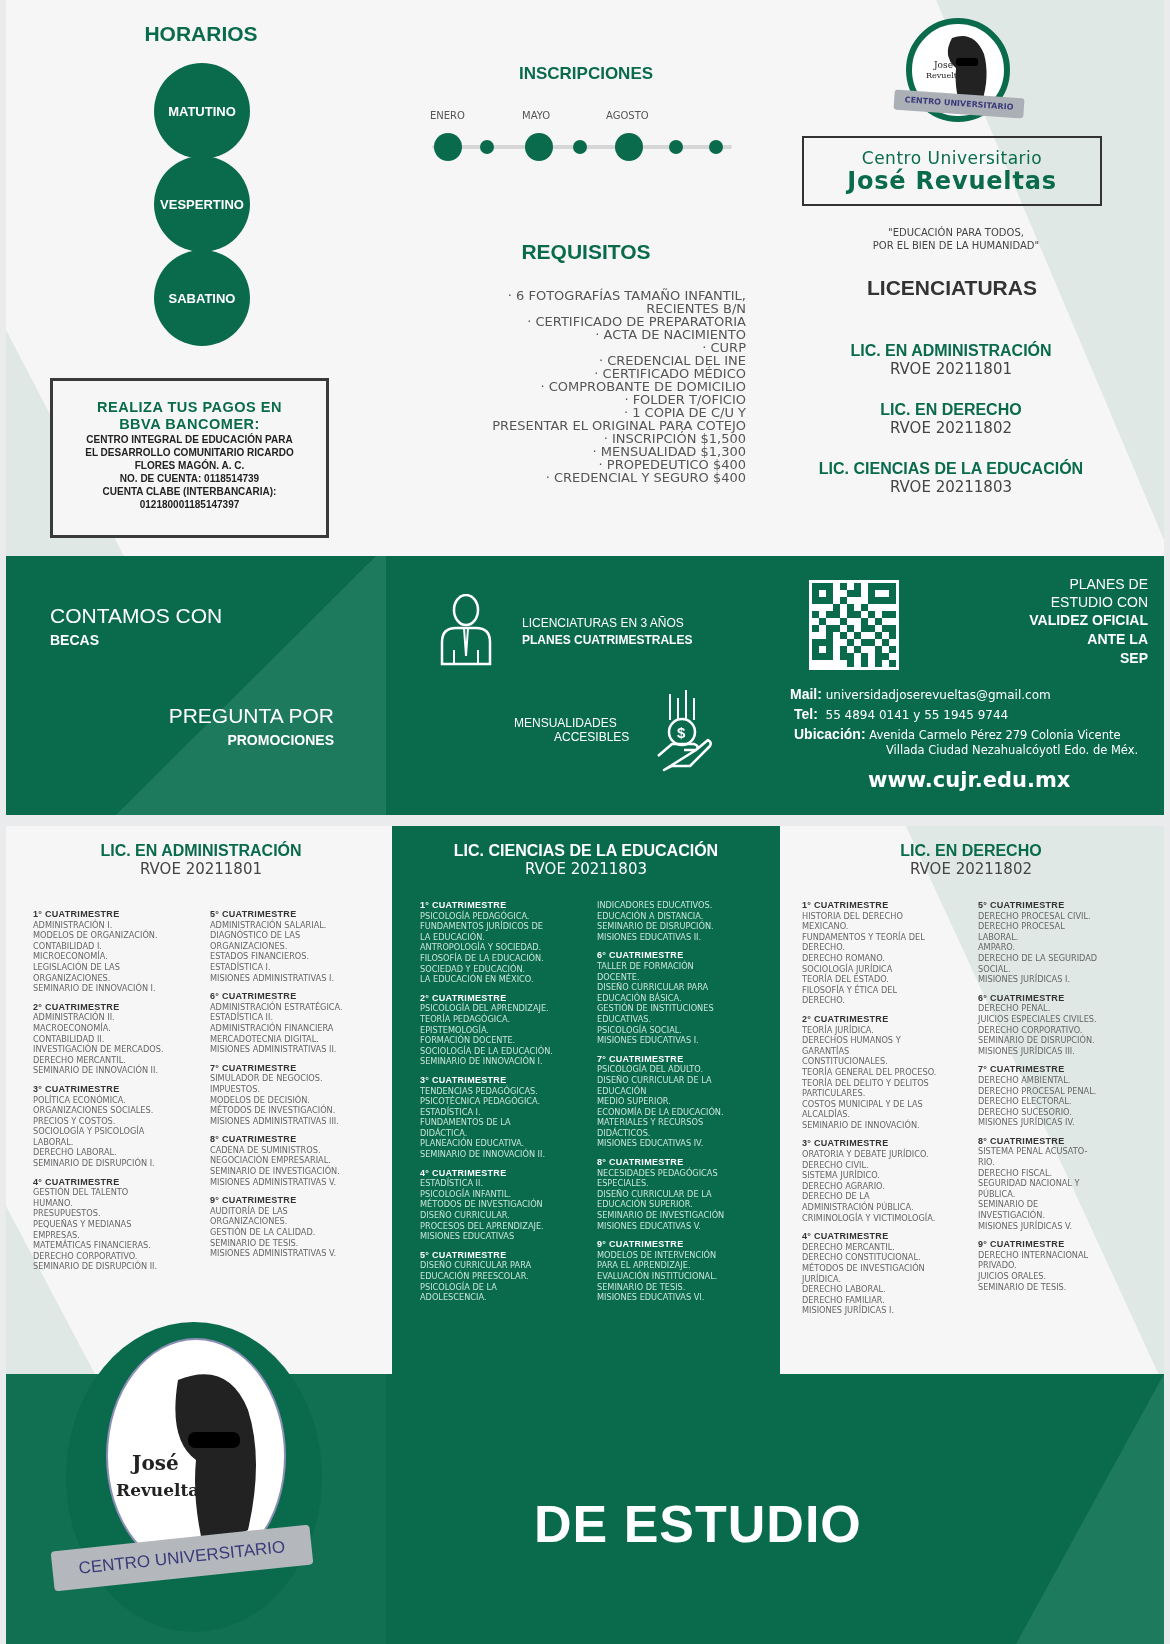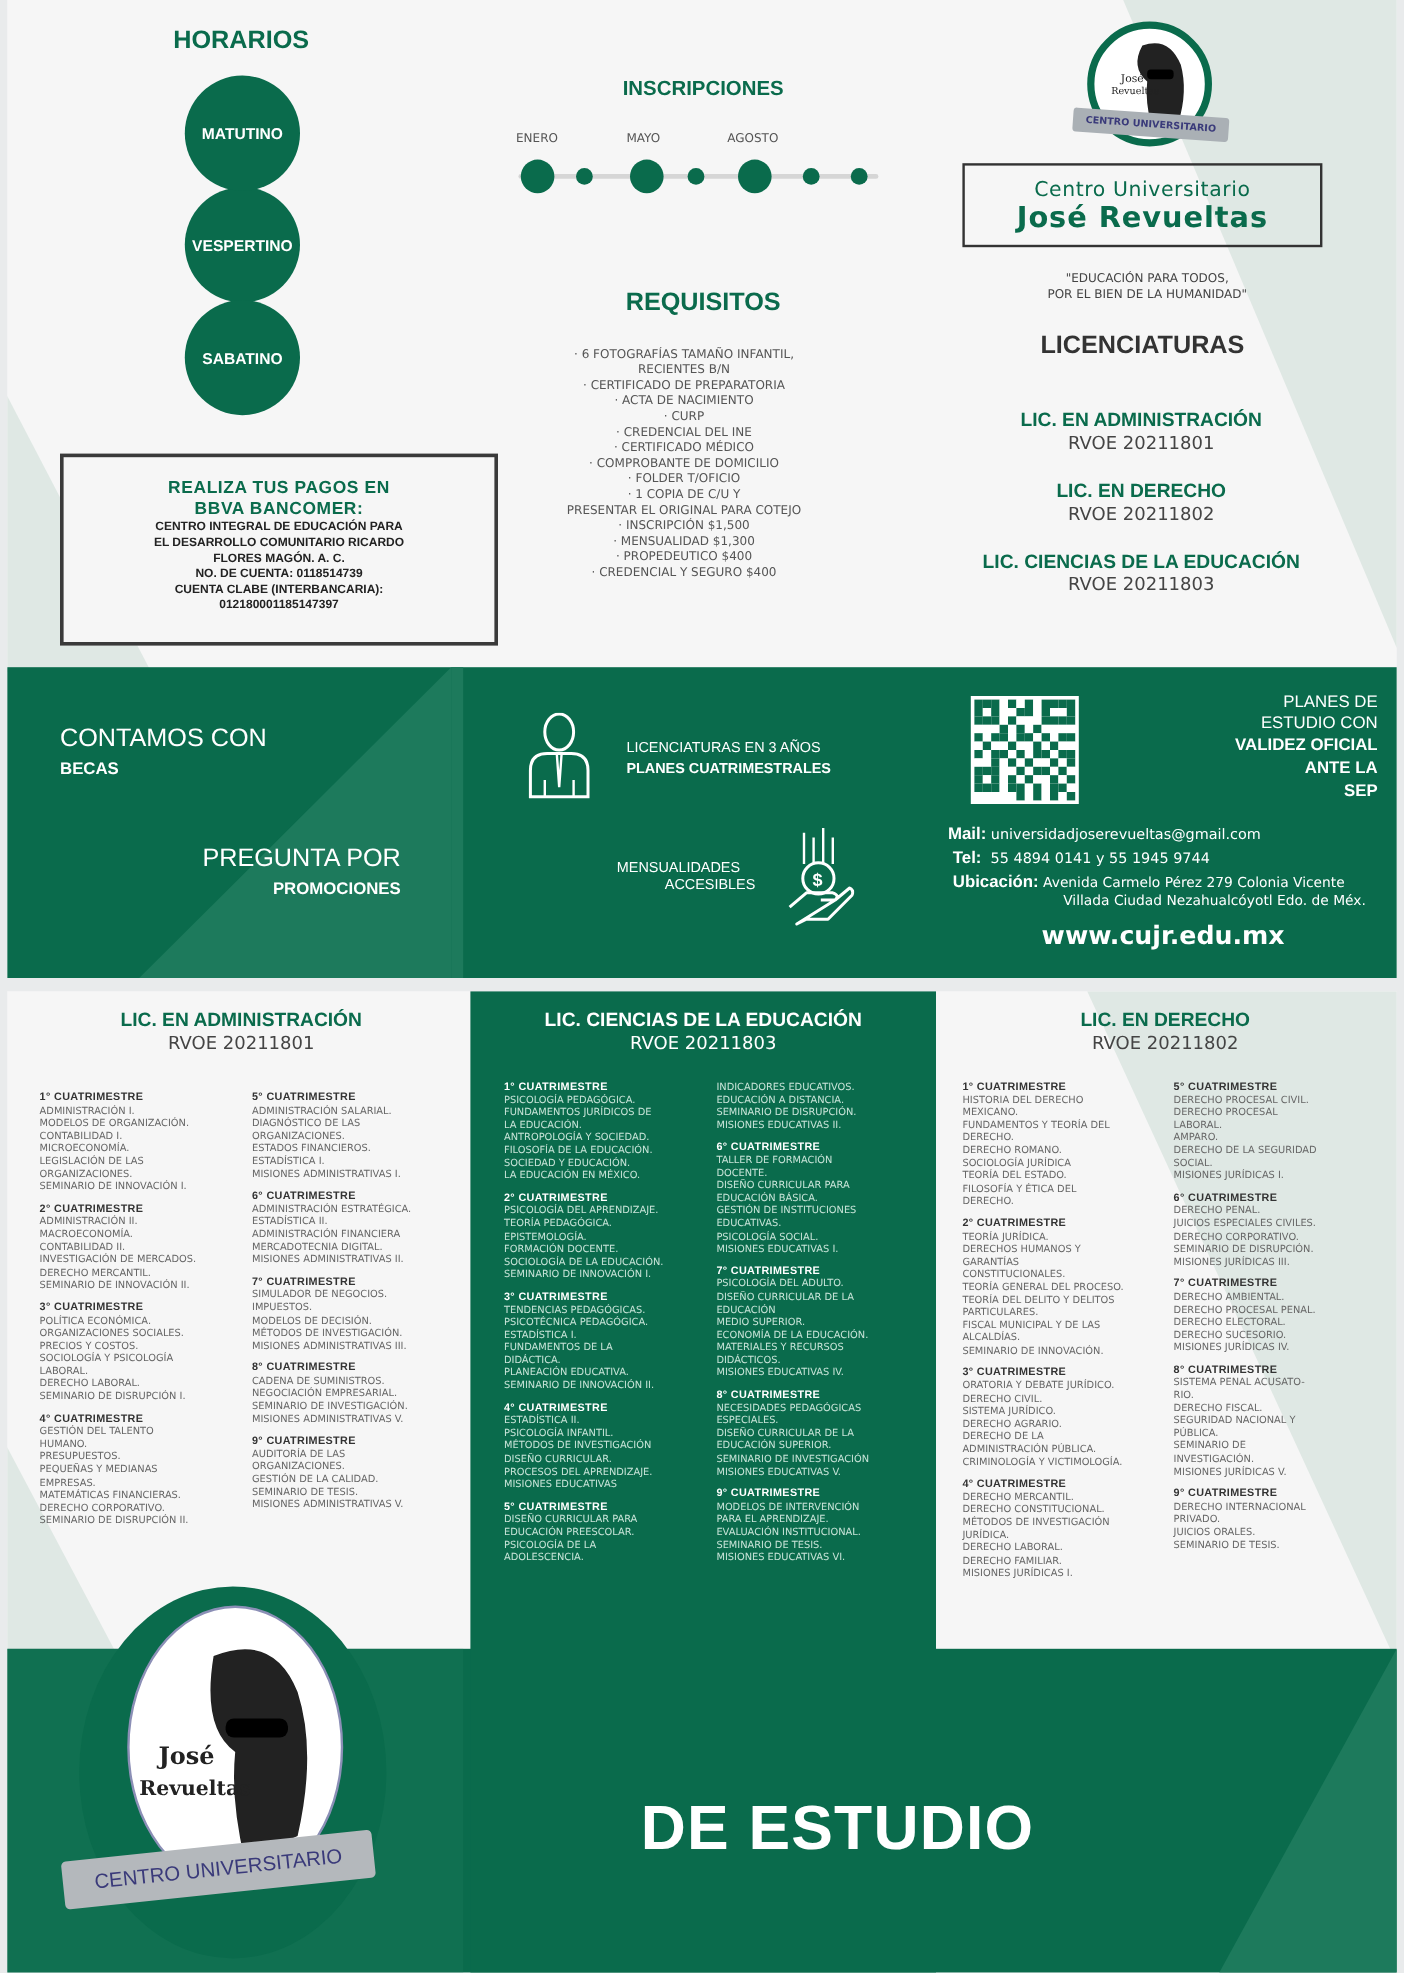--- a/index.html
+++ b/index.html
@@ -5,26 +5,26 @@
 *{box-sizing:border-box;margin:0;padding:0}
 body{width:1170px;height:1644px;background:#e9ebec;font-family:"DejaVu Sans",sans-serif;position:relative;overflow:hidden;color:#555}
 .abs{position:absolute}
 .green{color:#0a6b4c}
 .page{position:absolute;background:#f6f6f6;overflow:hidden}
 #p1{left:6px;top:0;width:1158px;height:815px}
 #p2{left:6px;top:826px;width:1158px;height:818px}
 .tri{position:absolute;background:#dfe8e4}
 .h-title{font-family:"Liberation Sans",sans-serif;font-weight:bold;color:#0a6b4c;text-align:center}
 .circle{position:absolute;width:96px;height:96px;border-radius:50%;background:#0a6b4c;color:#fff;font-family:"Liberation Sans",sans-serif;font-weight:bold;font-size:13px;display:flex;align-items:center;justify-content:center;white-space:nowrap;overflow:hidden}
-.paybox{position:absolute;left:44px;top:378px;width:365px;height:160px;border:3px solid #3a3a3a;text-align:center;padding-top:18px;background:#f6f6f6}
+.paybox{position:absolute;left:44px;top:378px;width:279px;height:160px;border:3px solid #3a3a3a;text-align:center;padding-top:18px;background:#f6f6f6}
 .paybox .t{font-family:"Liberation Sans",sans-serif;font-weight:bold;color:#0a6b4c;font-size:14.5px;line-height:17px;letter-spacing:.5px}
 .paybox .d{font-family:"Liberation Sans",sans-serif;font-weight:bold;color:#222;font-size:10px;line-height:13px}
 .month{position:absolute;top:110px;font-size:10px;color:#555}
 .dot{position:absolute;border-radius:50%;background:#0a6b4c}
-.req{position:absolute;left:404px;top:289px;width:320px;text-align:center;font-size:10px;line-height:13px;color:#555}
+.req{position:absolute;left:420px;top:289px;width:320px;text-align:right;font-size:13px;line-height:13px;color:#555}
 .logo-box{position:absolute;left:796px;top:136px;width:300px;height:70px;border:2px solid #333;text-align:center;padding-top:10px}
 .logo-box .a{font-family:"DejaVu Sans",sans-serif;font-size:17px;color:#0a6b4c;letter-spacing:.5px}
 .logo-box .b{font-family:"DejaVu Sans",sans-serif;font-weight:bold;font-size:24px;color:#0a6b4c;letter-spacing:.8px;line-height:26px}
 .motto{position:absolute;left:800px;top:226px;width:300px;text-align:center;font-size:10px;line-height:13px;color:#444}
 .lic-head{position:absolute;left:796px;top:276px;width:300px;text-align:center;font-family:"Liberation Sans",sans-serif;font-weight:bold;font-size:21px;color:#333}
 .lic{position:absolute;left:780px;width:330px;text-align:center}
 .lic .n{font-family:"Liberation Sans",sans-serif;font-weight:bold;font-size:16px;color:#0a6b4c}
 .lic .r{font-size:15px;color:#444}
 .band{position:absolute;left:0;top:556px;width:1158px;height:259px;background:#0a6b4c}
 .band .shade{position:absolute;background:#1d7a5c}
@@ -544,21 +544,21 @@
       </div>
       <div class="blk">
         <div class="h">2° CUATRIMESTRE</div>
         <div>TEORÍA JURÍDICA.</div>
         <div>DERECHOS HUMANOS Y</div>
         <div>GARANTÍAS</div>
         <div>CONSTITUCIONALES.</div>
         <div>TEORÍA GENERAL DEL PROCESO.</div>
         <div>TEORÍA DEL DELITO Y DELITOS</div>
         <div>PARTICULARES.</div>
-        <div>FISCAL MUNICIPAL Y DE LAS</div>
+        <div>COSTOS MUNICIPAL Y DE LAS</div>
         <div>ALCALDÍAS.</div>
         <div>SEMINARIO DE INNOVACIÓN.</div>
       </div>
       <div class="blk">
         <div class="h">3° CUATRIMESTRE</div>
         <div>ORATORIA Y DEBATE JURÍDICO.</div>
         <div>DERECHO CIVIL.</div>
         <div>SISTEMA JURÍDICO.</div>
         <div>DERECHO AGRARIO.</div>
         <div>DERECHO DE LA</div>

